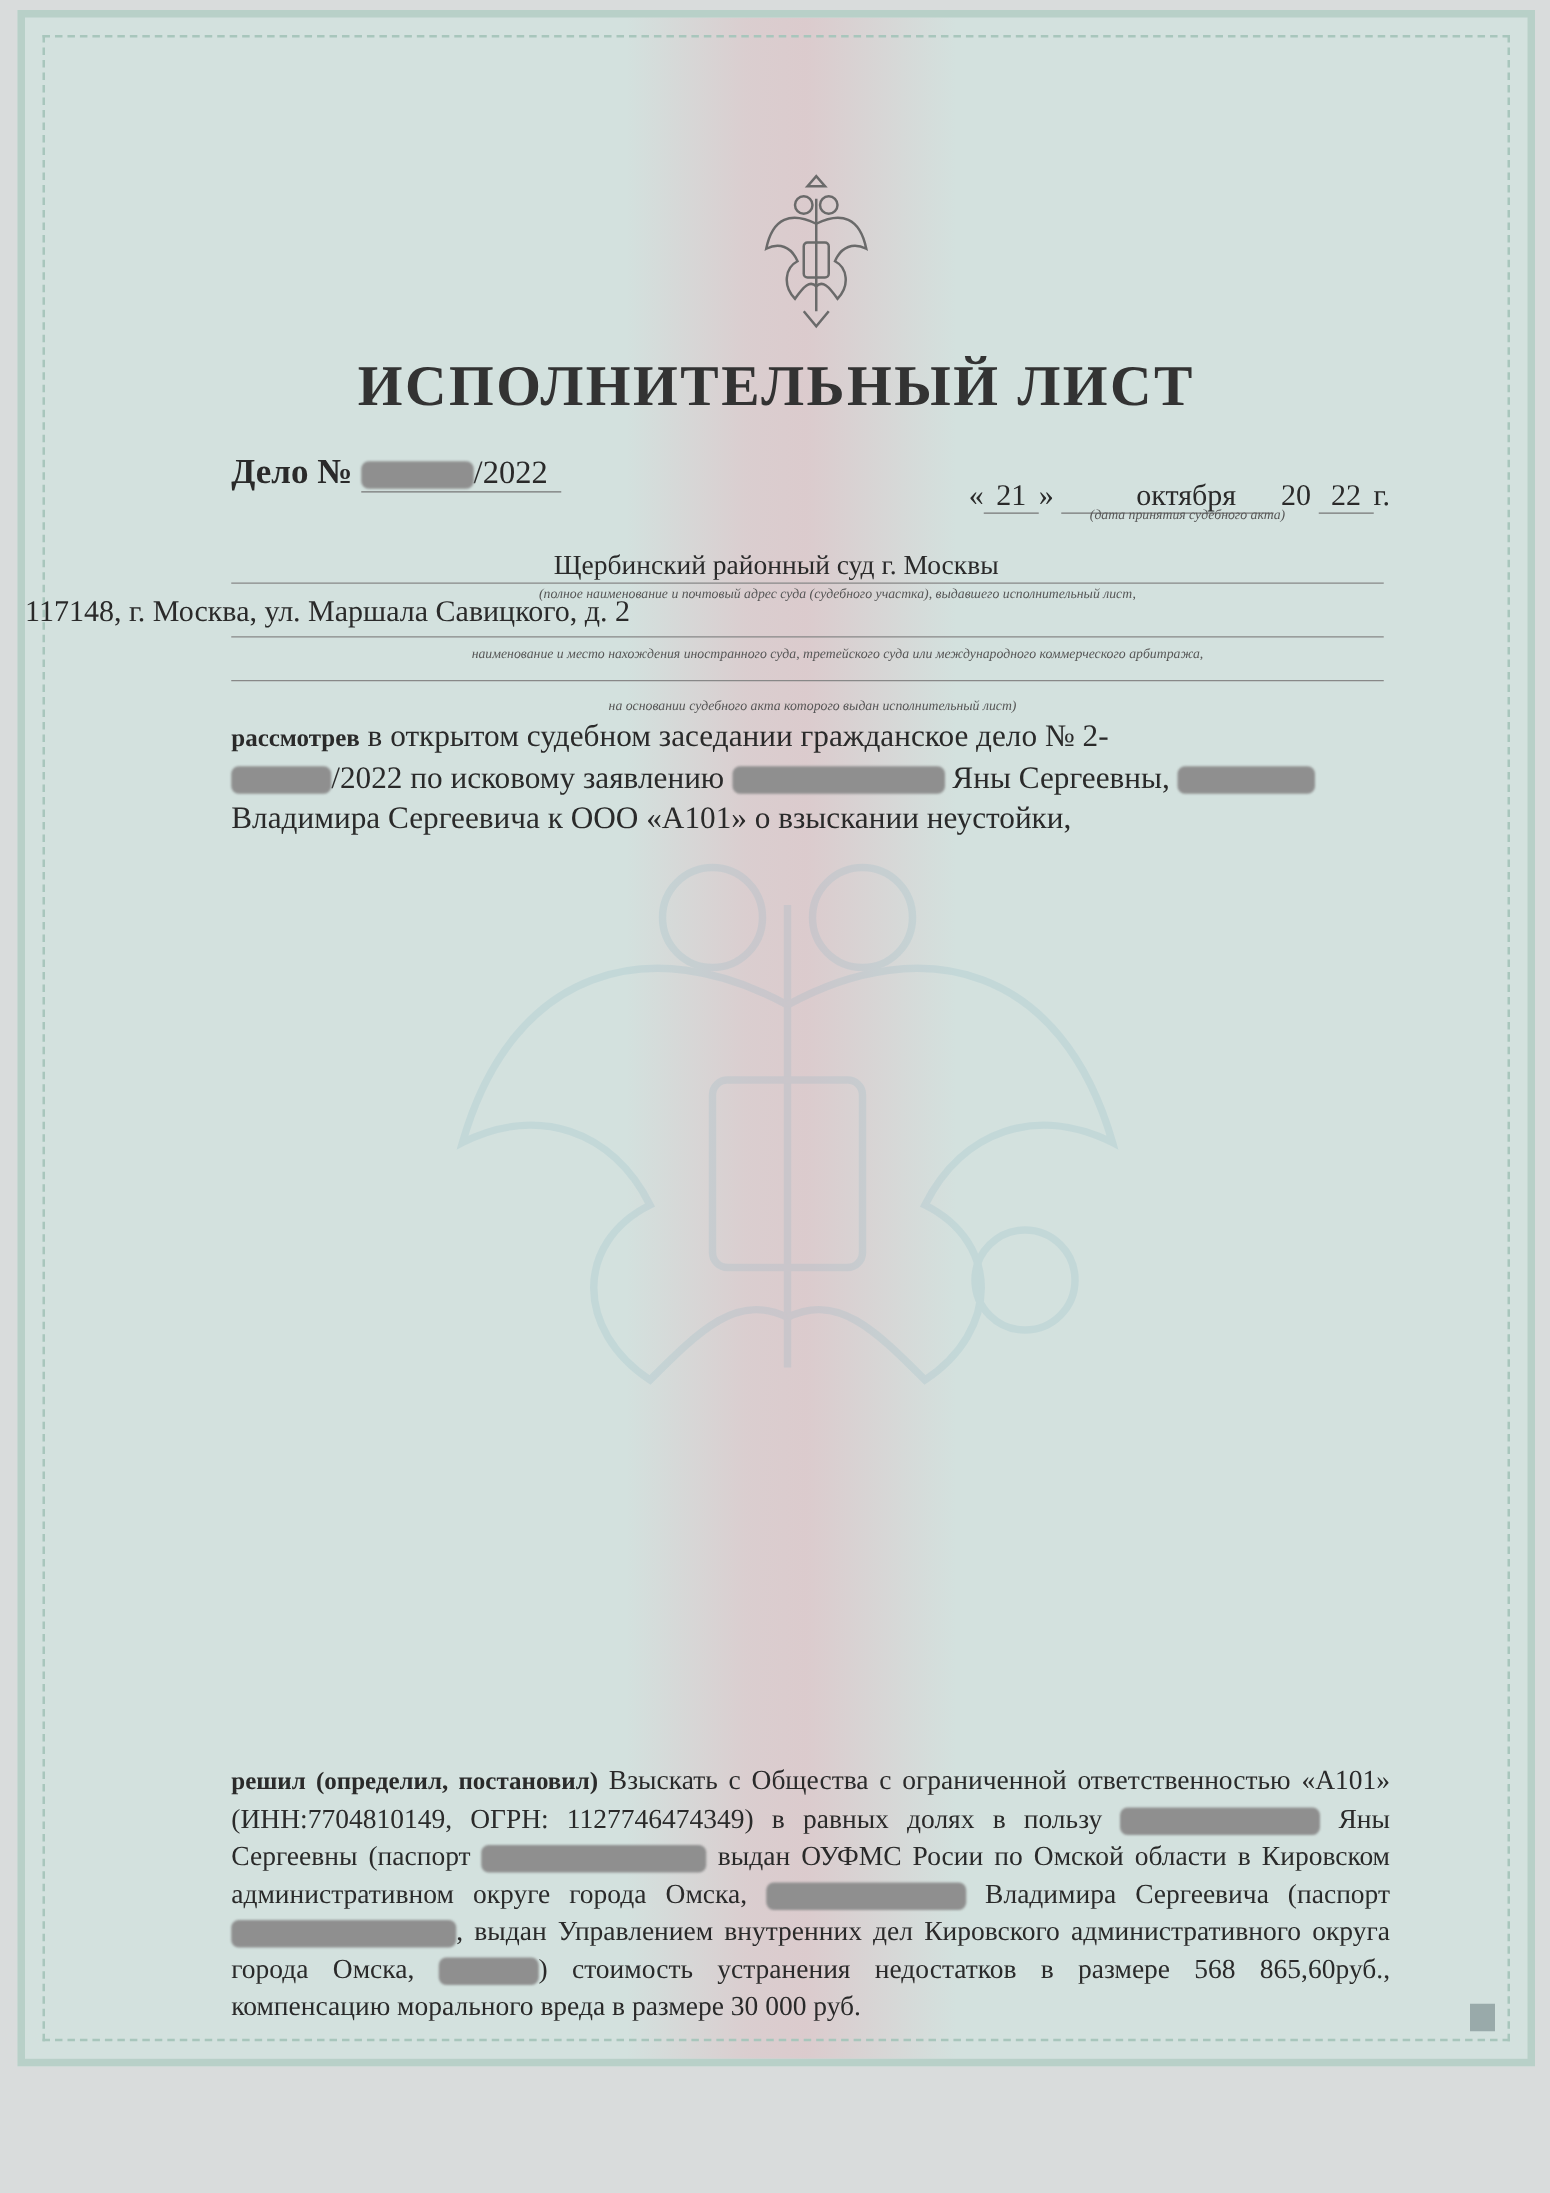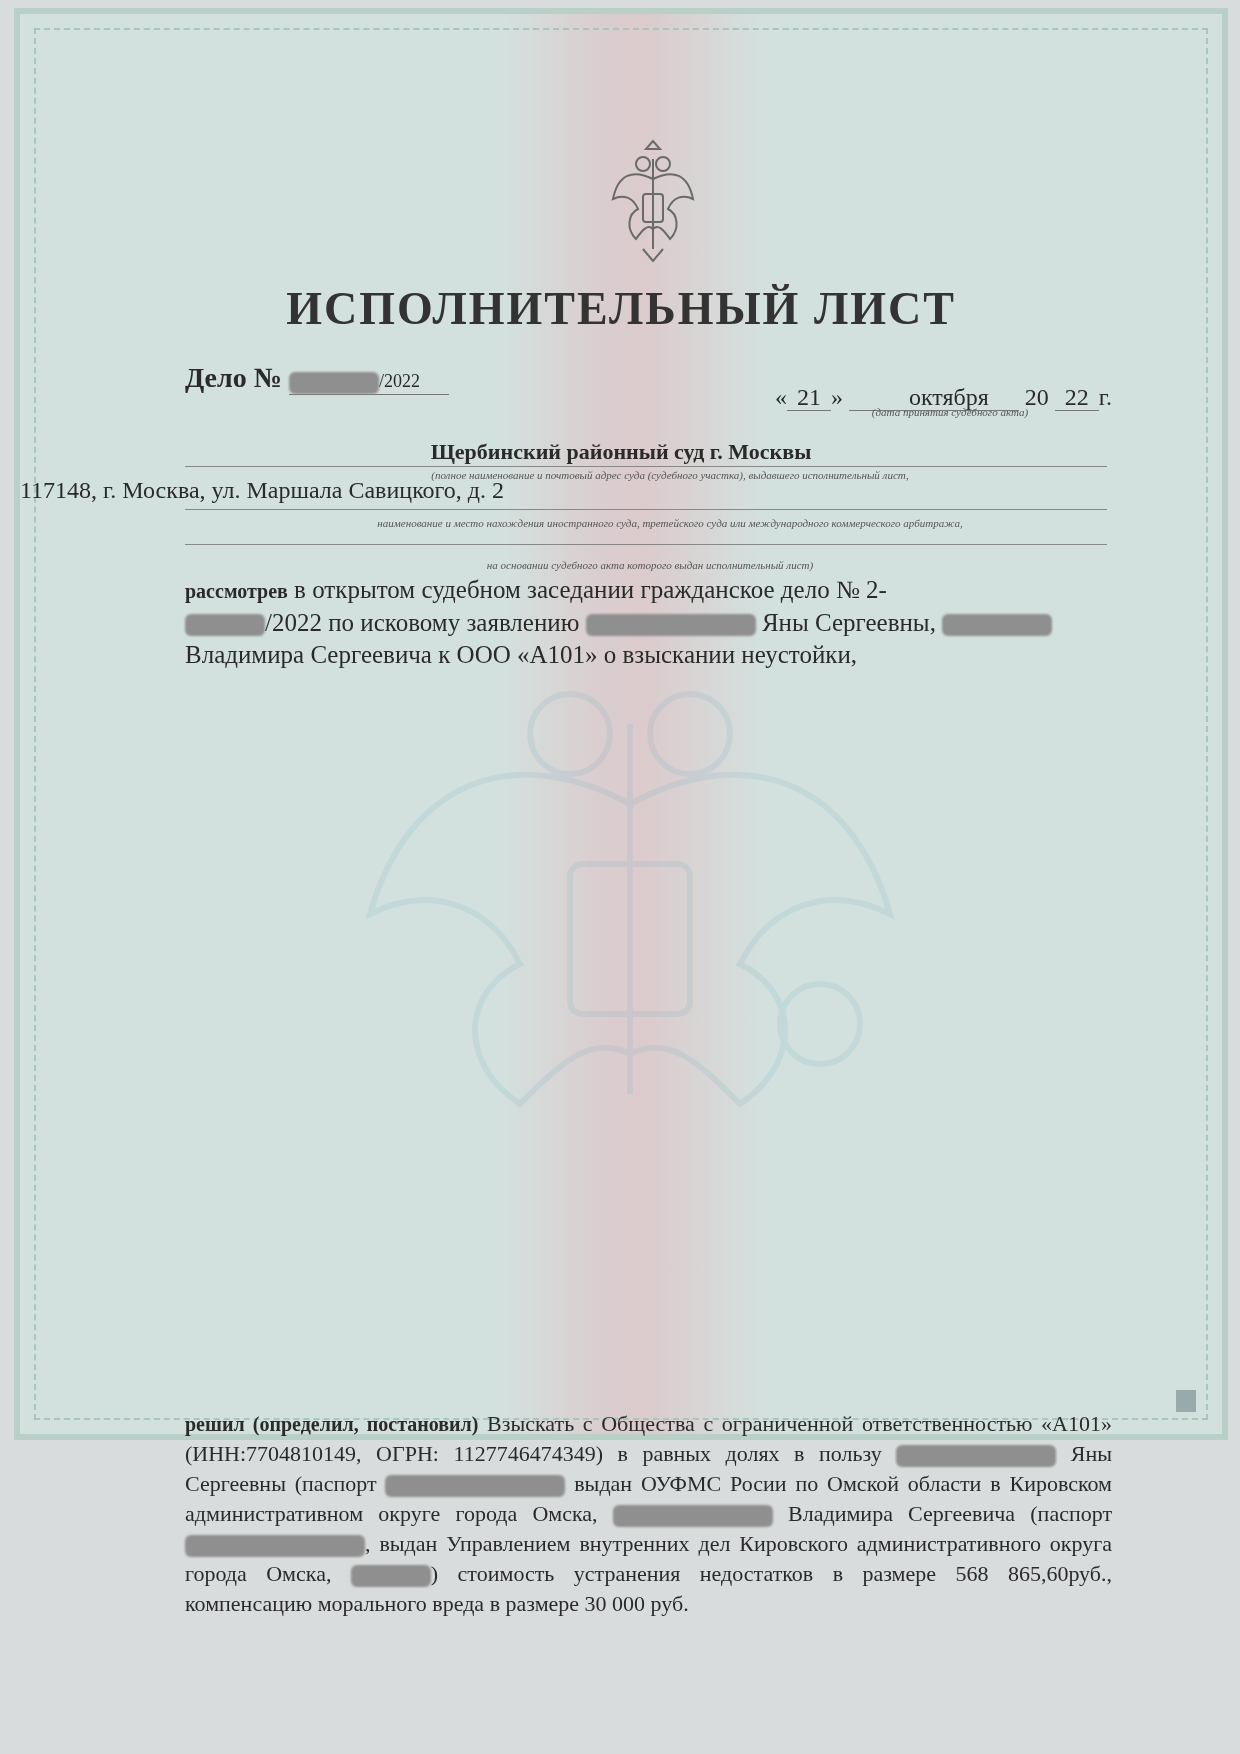--- a/index.html
+++ b/index.html
@@ -3,21 +3,21 @@
 <meta charset="utf-8">
 <style>
   html, body { margin:0; padding:0; }
   body {
     width:1240px; height:1754px; position:relative; overflow:hidden;
     background:#d9dcdc;
     font-family:"Liberation Serif", serif;
     color:#2a2a2a;
   }
   .sheet {
-    position:absolute; left:14px; top:8px; width:1214px; height:1432px;
+    position:absolute; left:14px; top:8px; width:1214px; height:1645px;
     background:
       linear-gradient(90deg, rgba(0,0,0,0) 0%, rgba(0,0,0,0) 40%, rgba(232,170,180,0.35) 48%, rgba(232,170,180,0.40) 52%, rgba(0,0,0,0) 62%, rgba(0,0,0,0) 100%),
       #d3e1de;
     border:6px solid #b8d0c8;
     box-sizing:border-box;
   }
   .inner-border {
     position:absolute; left:14px; top:14px; right:14px; bottom:14px;
     border:2px dashed #a8c6bc;
   }
@@ -28,35 +28,35 @@
     position:absolute; left:330px; top:650px; width:560px; height:470px; opacity:0.18;
   }
   .title {
     position:absolute; left:0; right:0; top:268px; text-align:center;
     font-size:46px; font-weight:bold; letter-spacing:2px; color:#333;
   }
   .case-row {
     position:absolute; left:165px; top:348px; font-size:28px; font-weight:bold;
   }
   .case-row .num {
-    display:inline-block; width:160px; border-bottom:1px solid #777; font-weight:normal; font-size:18px;
+    display:inline-block; width:160px; border-bottom:1px solid #777; font-weight:normal; font-size:26px;
   }
   .redact {
     display:inline-block; background:#8f8f8f; border-radius:6px; height:22px; vertical-align:middle; filter:blur(1px);
   }
   .date-row {
     position:absolute; left:755px; top:370px; font-size:24px; font-weight:normal;
   }
   .date-row .u { border-bottom:1px solid #777; padding:0 10px; }
   .caption {
     font-style:italic; font-size:11px; color:#555; text-align:center;
   }
   .date-caption { position:absolute; left:820px; top:392px; width:220px; }
   .court-name {
-    position:absolute; left:0; right:0; top:425px; text-align:center; font-size:22px; font-weight:bold;
+    position:absolute; left:0; right:0; top:425px; text-align:center; font-size:22px; font-weight:normal;
   }
   .line { position:absolute; left:165px; right:115px; border-top:1px solid #888; }
   .court-cap { position:absolute; left:300px; top:455px; width:700px; }
   .court-addr { position:absolute; left:0; right:0; top:463px; text-align:left; font-size:24px; }
   .foreign-cap { position:absolute; left:250px; top:472px; width:800px;margin-top:31px; }
   .basis-cap { position:absolute; left:380px; top:545px; width:500px; }
   .para {
     position:absolute; left:165px; right:110px; font-size:25px; line-height:32px; text-align:justify;
   }
   .para1 { top:560px; }

